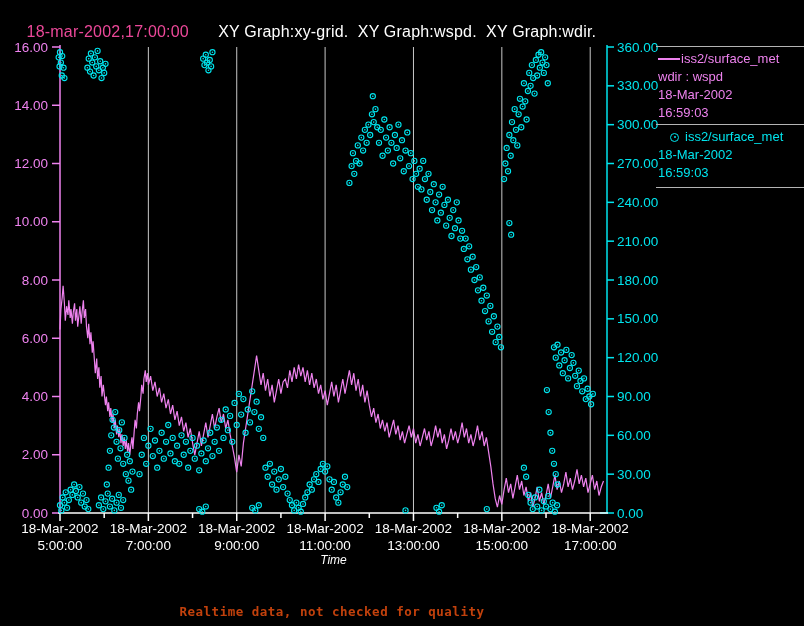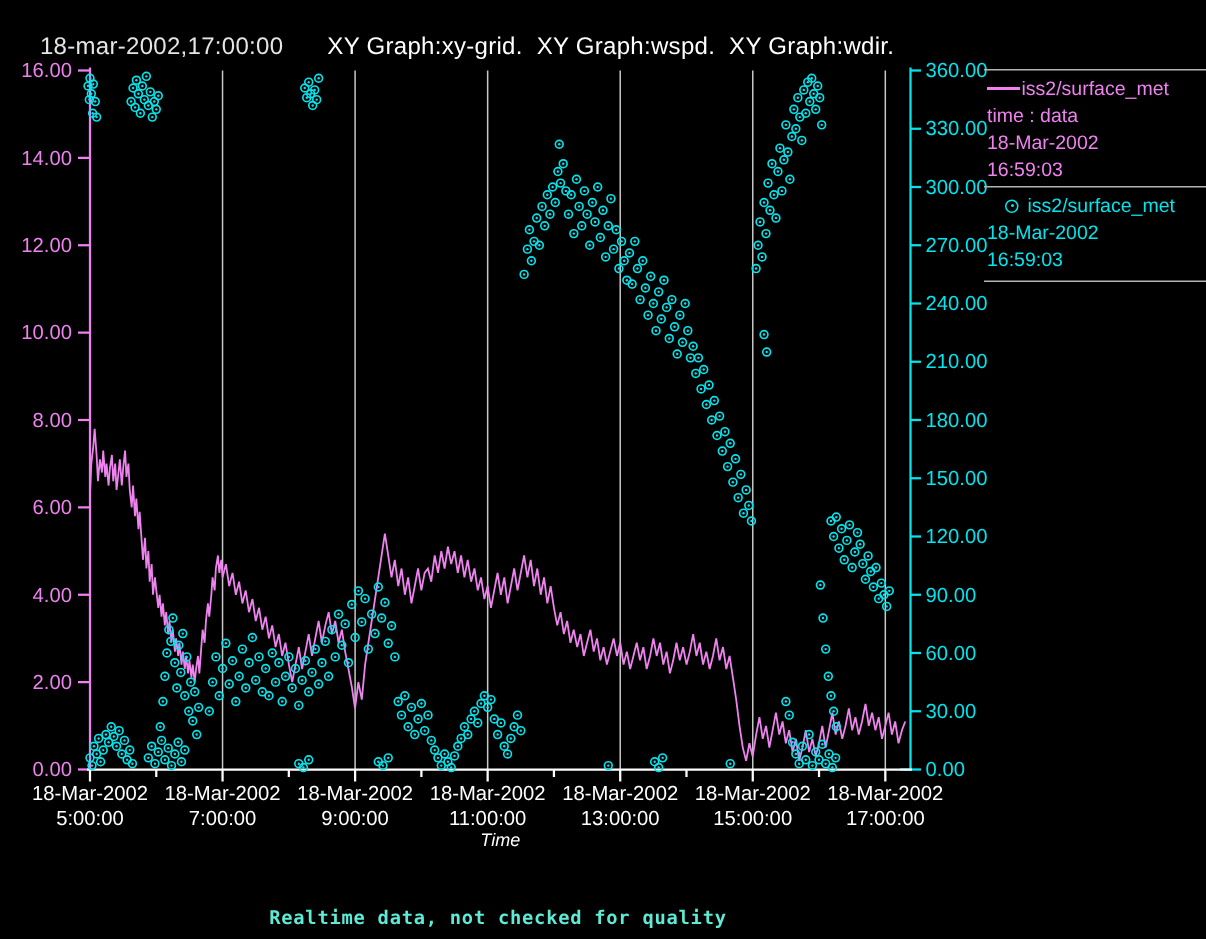--- a/index.html
+++ b/index.html
@@ -1,40 +1,40 @@
 <!DOCTYPE html>
 <html><head>
 <meta charset="utf-8">
 <style>
   html,body{margin:0;padding:0;background:#000;}
   #screen{position:relative;width:804px;height:626px;background:#000;overflow:hidden;
           font-family:"Liberation Sans",sans-serif;}
   #title-bar{position:absolute;left:8px;top:5px;font-size:16px;font-weight:500;
              white-space:pre;letter-spacing:0.2px;}
-  #title-date{color:#e5e5e5;margin-top:40px;}
+  #title-date{color:#ec4899;margin-top:40px;}
   #title-rest{color:#ffffff;padding-left:20px;}
   #chart-svg{position:absolute;left:0;top:0;}
   #time-axis-title{position:absolute;left:60px;top:553px;width:547px;text-align:center;
                    color:#ffffff;font-size:12px;font-style:italic;}
   #legend{position:absolute;left:656px;top:46px;width:148px;
           border-top:1px solid #b4b4b4;border-bottom:1px solid #b4b4b4;
           font-size:13px;line-height:18px;padding:2px 0 3px 0;}
   .legend-entry{padding:1px 0 2px 2px;}
   .legend-entry + .legend-entry{border-top:1px solid #b4b4b4;padding-top:3px;}
   .legend-row1{display:flex;align-items:center;}
   .marker-line{display:inline-block;width:22px;height:2px;background:#ee82ee;
                margin-right:1px;flex:none;}
   .marker-circle{display:inline-block;width:7px;height:7px;border:1px solid #00e5ee;
                  border-radius:50%;margin:0 6px 0 12px;flex:none;position:relative;}
   .marker-circle::after{content:"";position:absolute;left:2.5px;top:2.5px;width:2px;height:2px;
                  background:#00e5ee;border-radius:50%;}
   .wspd-color{color:#ee82ee;}
   .wdir-color{color:#00e5ee;}
   #footer-notice{position:absolute;left:0;top:604px;width:664px;text-align:center;
-                 color:#5eead4;font-family:"DejaVu Sans Mono",monospace;
+                 color:#c2410c;font-family:"DejaVu Sans Mono",monospace;
                  font-size:12.5px;font-weight:bold;letter-spacing:0.5px;}
 </style>
 </head>
 <body>
 
 <div id="screen">
 
   <div id="title-bar">
     <span id="title-date">18-mar-2002,17:00:00</span><span id="title-rest">  XY Graph:xy-grid.  XY Graph:wspd.  XY Graph:wdir.</span>
   </div>
@@ -851,21 +851,21 @@
   </svg>
 
   <div id="time-axis-title">Time</div>
 
   <div id="legend">
     <div class="legend-entry wspd-color">
       <div class="legend-row1">
         <span class="marker-line"></span>
         <span>iss2/surface_met</span>
       </div>
-      <div>time : data</div>
+      <div>wdir : wspd</div>
       <div>18-Mar-2002</div>
       <div>16:59:03</div>
     </div>
     <div class="legend-entry wdir-color">
       <div class="legend-row1">
         <span class="marker-circle"></span>
         <span>iss2/surface_met</span>
       </div>
       <div>18-Mar-2002</div>
       <div>16:59:03</div>

